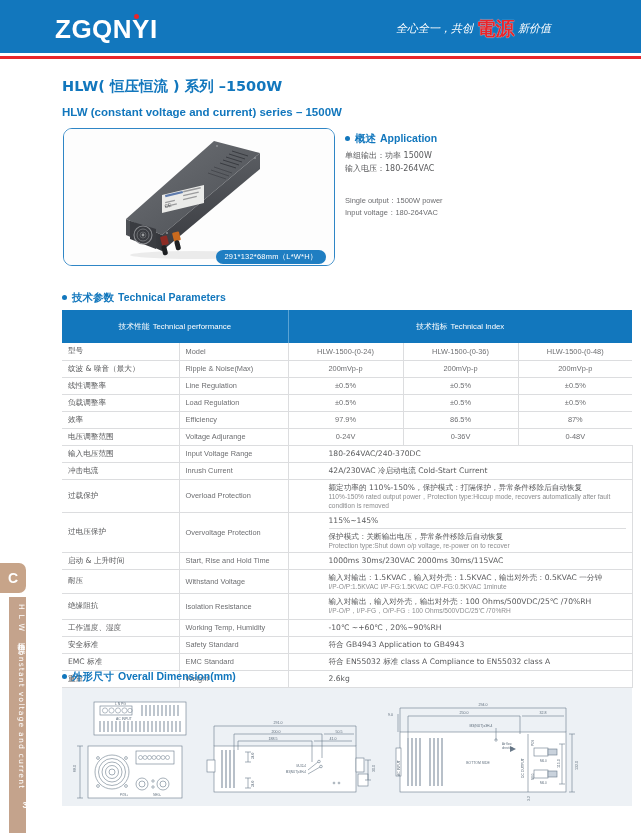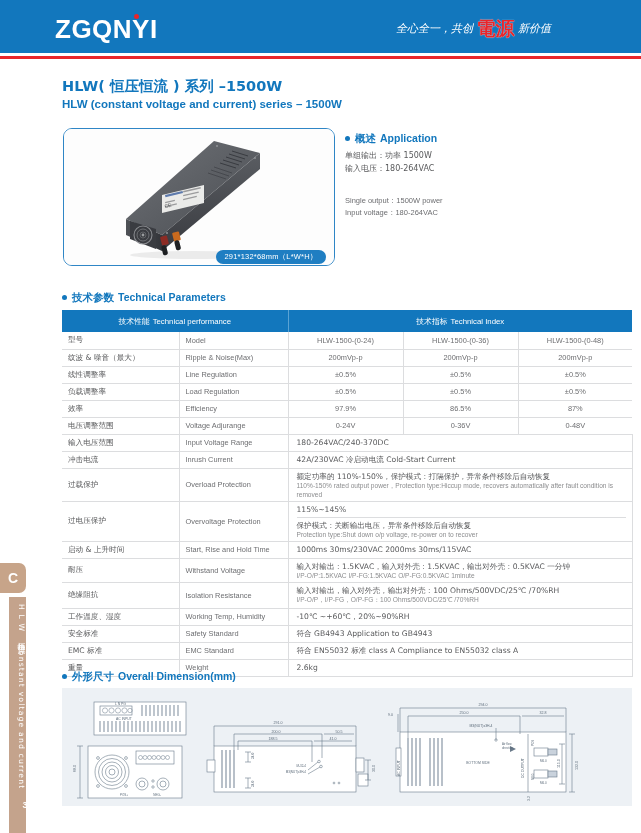--- a/index.html
+++ b/index.html
@@ -38,21 +38,21 @@
   .hdr-white { position:absolute; left:0; top:53px; width:641px; height:3px; background:#fff; }
   .hdr-red   { position:absolute; left:0; top:56px; width:641px; height:3px; background:#e8262b; }
 
   
   .title-cn {
     position:absolute; left:62px; top:77px;
     font-size:14.5px; font-weight:bold; color:#1277bd;
     font-family:"DejaVu Sans", sans-serif; letter-spacing:0;
   }
   .title-en {
-    position:absolute; left:62px; top:98px;
+    position:absolute; left:62px; top:106px;
     font-size:11.5px; font-weight:bold; color:#1277bd;
     font-family:"Liberation Sans", sans-serif;
   }
 
   
   .photo-box {
     position:absolute; left:63px; top:128px; width:272px; height:138px;
     background:#fbfbfb; border:1px solid #2f86c6; border-radius:9px;
     overflow:hidden;
   }
@@ -80,42 +80,42 @@
   #tp-head { left:62px; top:291px; }
 
   table.spec {
     position:absolute; left:62px; top:310px; width:570px;
     border-collapse:collapse; table-layout:fixed;
     font-family:"DejaVu Sans", sans-serif;
   }
   table.spec td, table.spec th { vertical-align:middle; }
   .thead th {
     background:#1277bd; color:#fff; font-size:7.8px; font-weight:normal;
-    height:22px; text-align:center; border:none;
+    height:33px; text-align:center; border:none;
   }
   .thead th.sep { border-left:1px solid #5aa3d4; }
   .thead th .en { font-family:"Liberation Sans", sans-serif; margin-left:3px; }
 
   .spec tbody td {
     border-bottom:1px solid #dcdddf;
     font-size:7.4px; color:#6d6e71; padding:3px 6px; height:17px;
     font-family:"Liberation Sans", sans-serif;
   }
   .spec tbody td.cn {
     font-family:"DejaVu Sans", sans-serif; color:#58595b; font-size:7.6px;
     border-right:1px solid #dcdddf; padding-left:6px;
   }
   .spec tbody td.en { border-right:1px solid #dcdddf; }
   .spec tbody td.val { text-align:center; border-right:1px solid #dcdddf; }
   .spec tbody td.val.last { border-right:none; }
   .spec tbody td.wide { text-align:left; padding-left:8px; }
   .spec tbody tr:first-child td { border-top:none; }
   .mix-cn { font-family:"DejaVu Sans", sans-serif; font-size:7.6px; color:#58595b; }
   .mix-en { font-family:"Liberation Sans", sans-serif; font-size:6.6px; color:#8c8d8f; }
-  .sub { display:block; }
+  .sub { display:block;margin-left:32px; }
 
   
   #od-head { left:62px; top:670px; }
   .draw-box {
     position:absolute; left:62px; top:688px; width:570px; height:118px;
     background:#edf1f5;
   }
   .draw-svg { position:absolute; left:0; top:0; }
 
   

